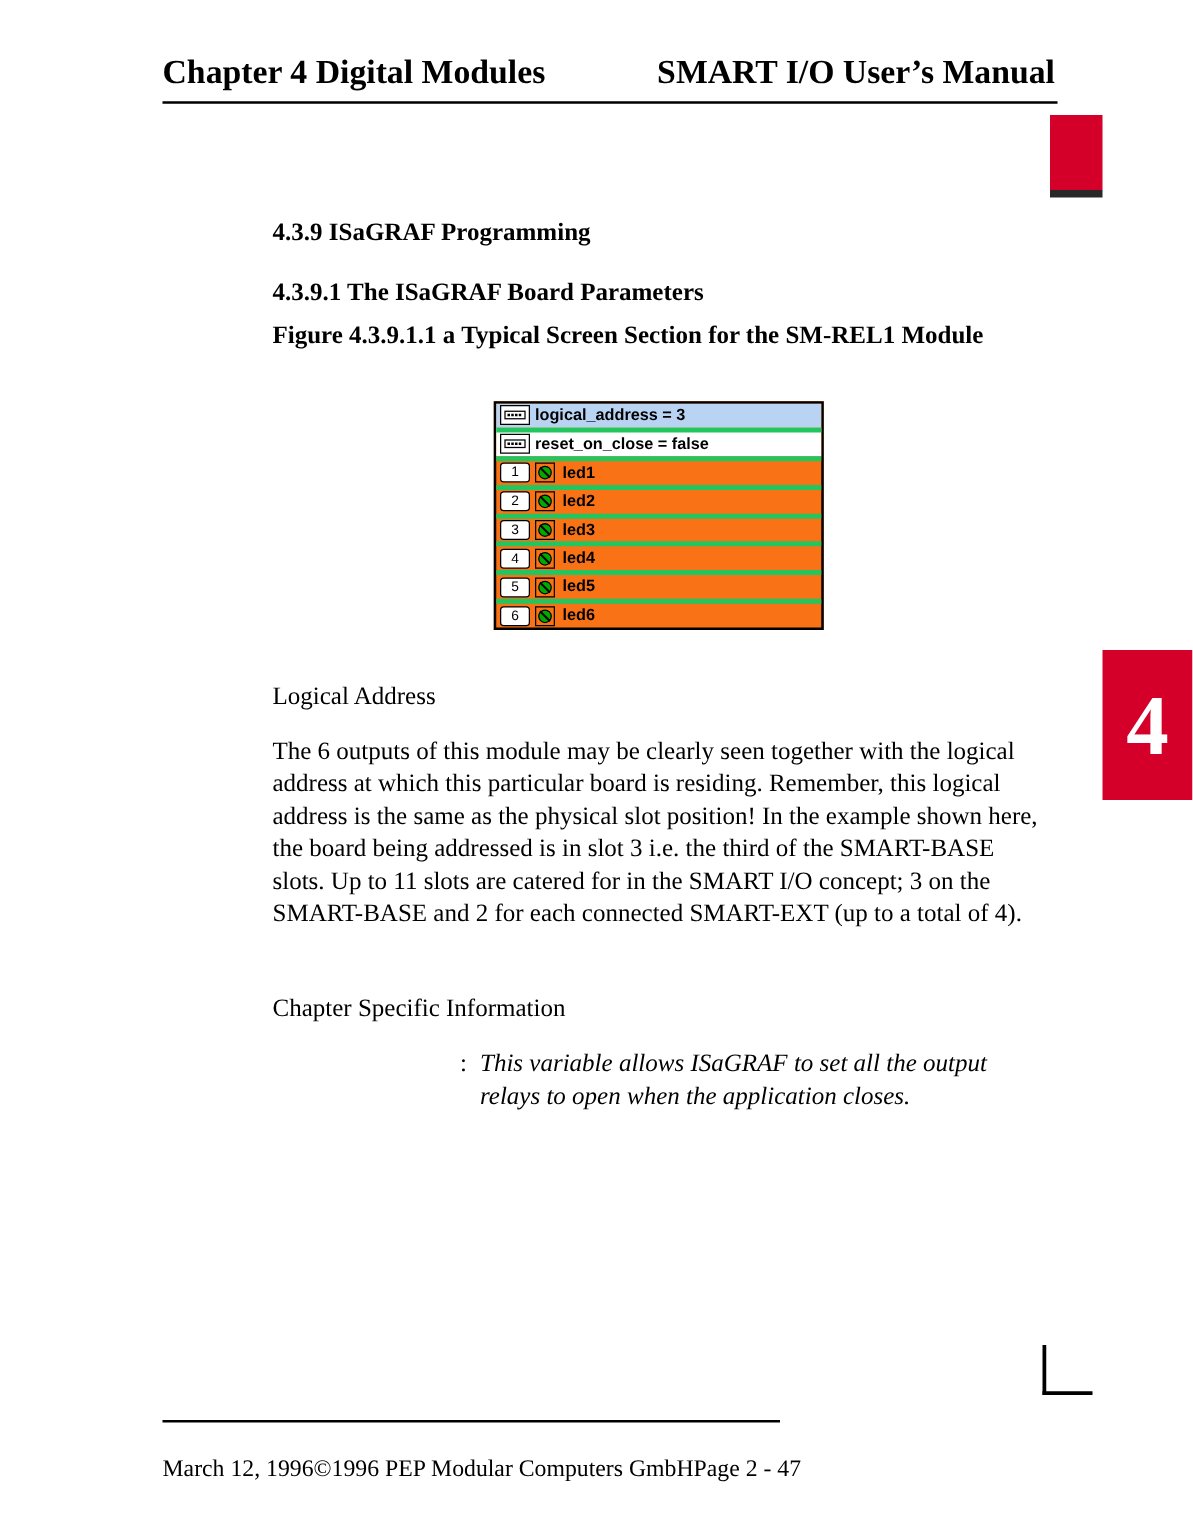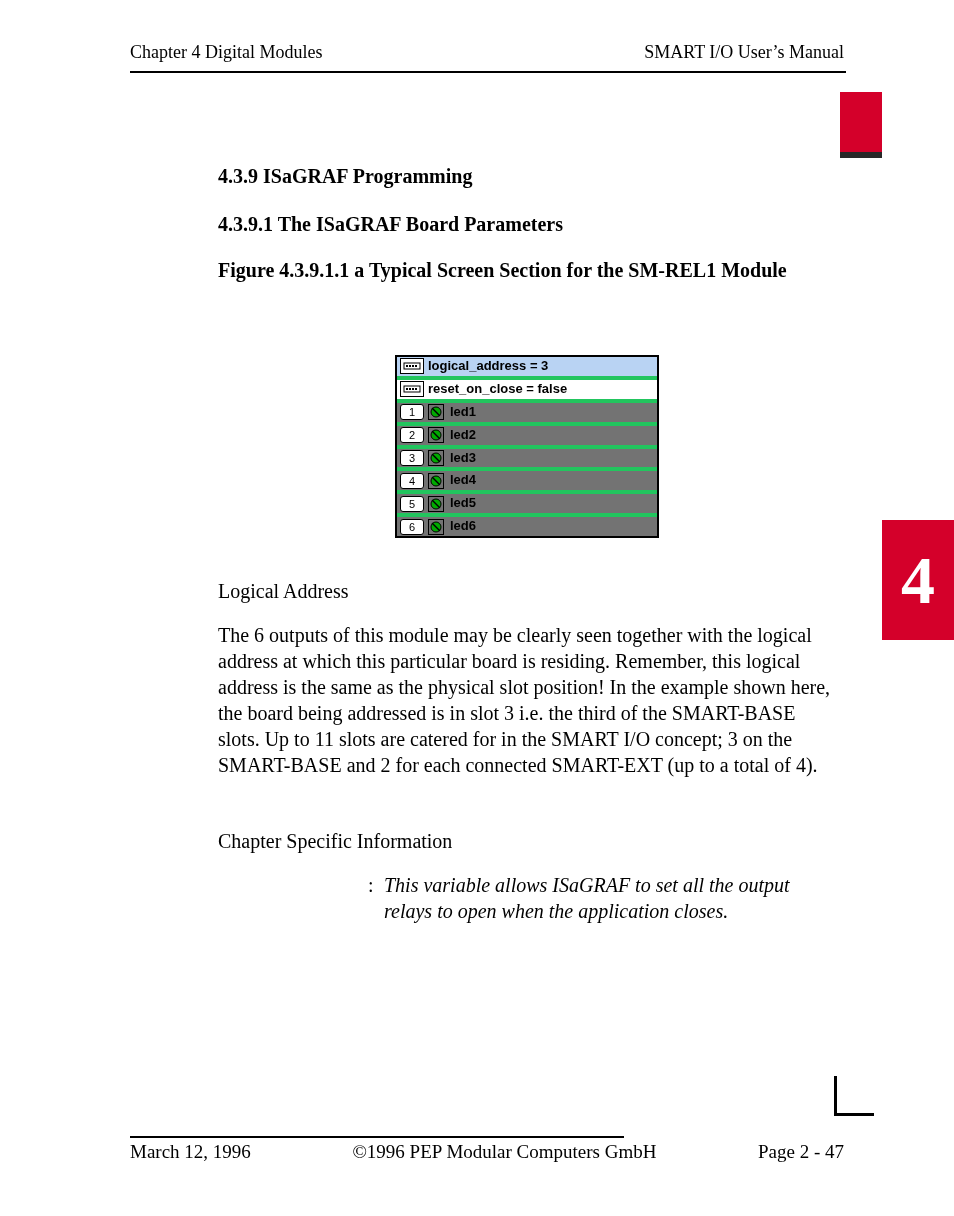--- a/index.html
+++ b/index.html
@@ -12,22 +12,23 @@
   .page {
     width: 954px;
     height: 1216px;
     position: relative;
     box-sizing: border-box;
     padding: 42px 108px 40px 130px;
   }
   .running-head {
     display: flex;
     justify-content: space-between;
-    font-size: 18px;
+    font-size: 27px;
     padding-right: 2px;
+    font-weight: bold;
   }
   .rule {
     border-top: 2px solid #000;
     margin-top: 8px;
   }
   .corner-tab {
     position: absolute;
     top: 92px;
     right: 72px;
     width: 42px;
@@ -51,31 +52,30 @@
     justify-content:center;
   }
   .body-area {
     padding-left: 88px;
     padding-right: 10px;
     padding-top: 90px;
     font-size: 20px;
     line-height: 1.3;
   }
   .h-sub { font-weight: bold; margin-bottom: 22px; }
-  .h-subsub { font-weight: bold; margin-bottom: 20px; }
+  .h-subsub { font-weight: bold; margin-bottom: 8px; }
   .para { margin-bottom: 18px; }
   .fig-cap { font-weight: bold; margin-top: 6px; margin-bottom: 40px; }
   .figure-wrap { display:flex; justify-content:center; margin-bottom: 40px;}
   .board-panel {
     width: 260px;
     border: 2px solid #000;
-    background: #737373;
+    background: #f97316;
     font-family: Arial, Helvetica, sans-serif;
     font-size: 13px;
-    margin-top: 32px;
   }
   .board-row {
     display:flex;
     align-items:center;
     gap:4px;
     padding:1px 3px;
     border-top:4px solid #22c55e;
   }
   .board-row:first-child{ border-top:none; }
   .param-row { background:#b9d3f3; }
@@ -115,23 +115,23 @@
   .desc-block .colon { width:16px; }
   .desc-block .text { flex:1;font-style:italic; }
   .footer-rule {
     position:absolute;
     left:130px; right:330px;
     bottom:78px;
     border-top:2px solid #000;
   }
   .footer {
     position:absolute;
-    left:130px; right:110px; bottom:53px;
-    display:flex;
-    justify-content:space-between;
+    left:130px; right:110px; bottom:29px;
+    display:flex;
+    justify-content:flex-start;
     font-size:19px;
   }
   .reg-marks {
     position:absolute;
     right:80px;
     bottom:100px;
     width:40px; height:40px;
   }
   .reg-marks .v { position:absolute; left:0; top:0; width:3px; height:40px; background:#000; }
   .reg-marks .h { position:absolute; left:0; bottom:0; width:40px; height:3px; background:#000; }

